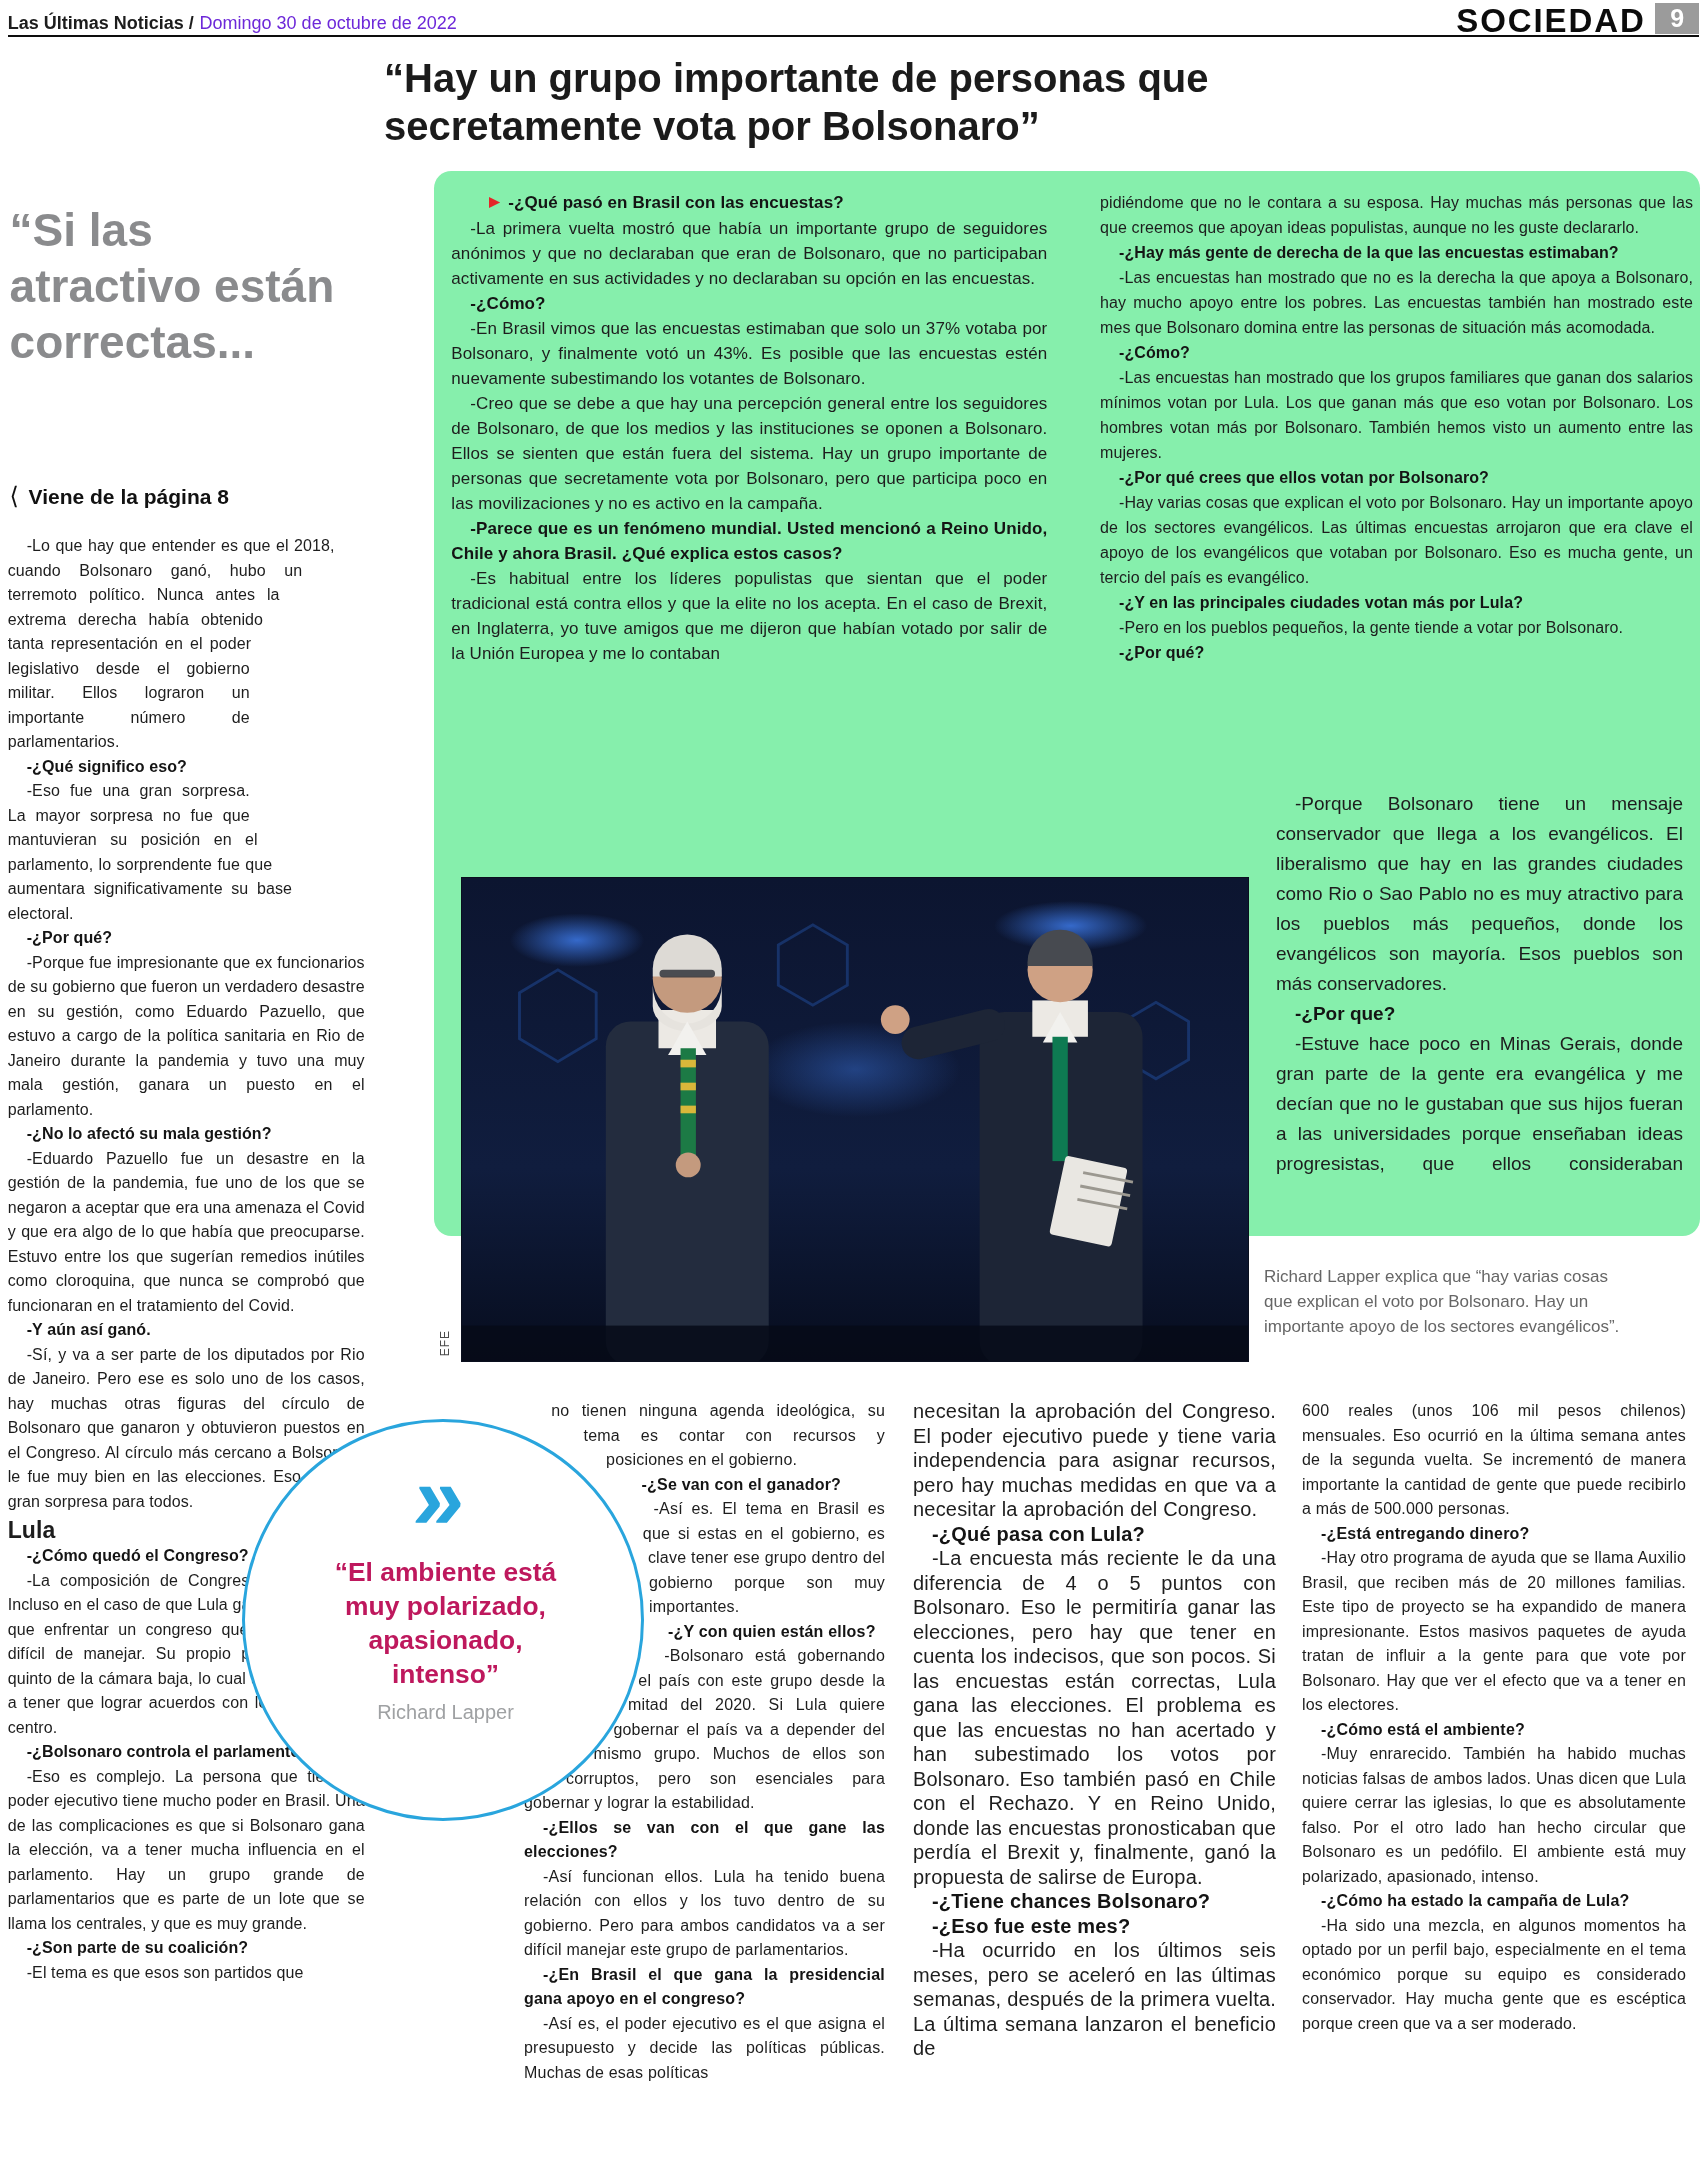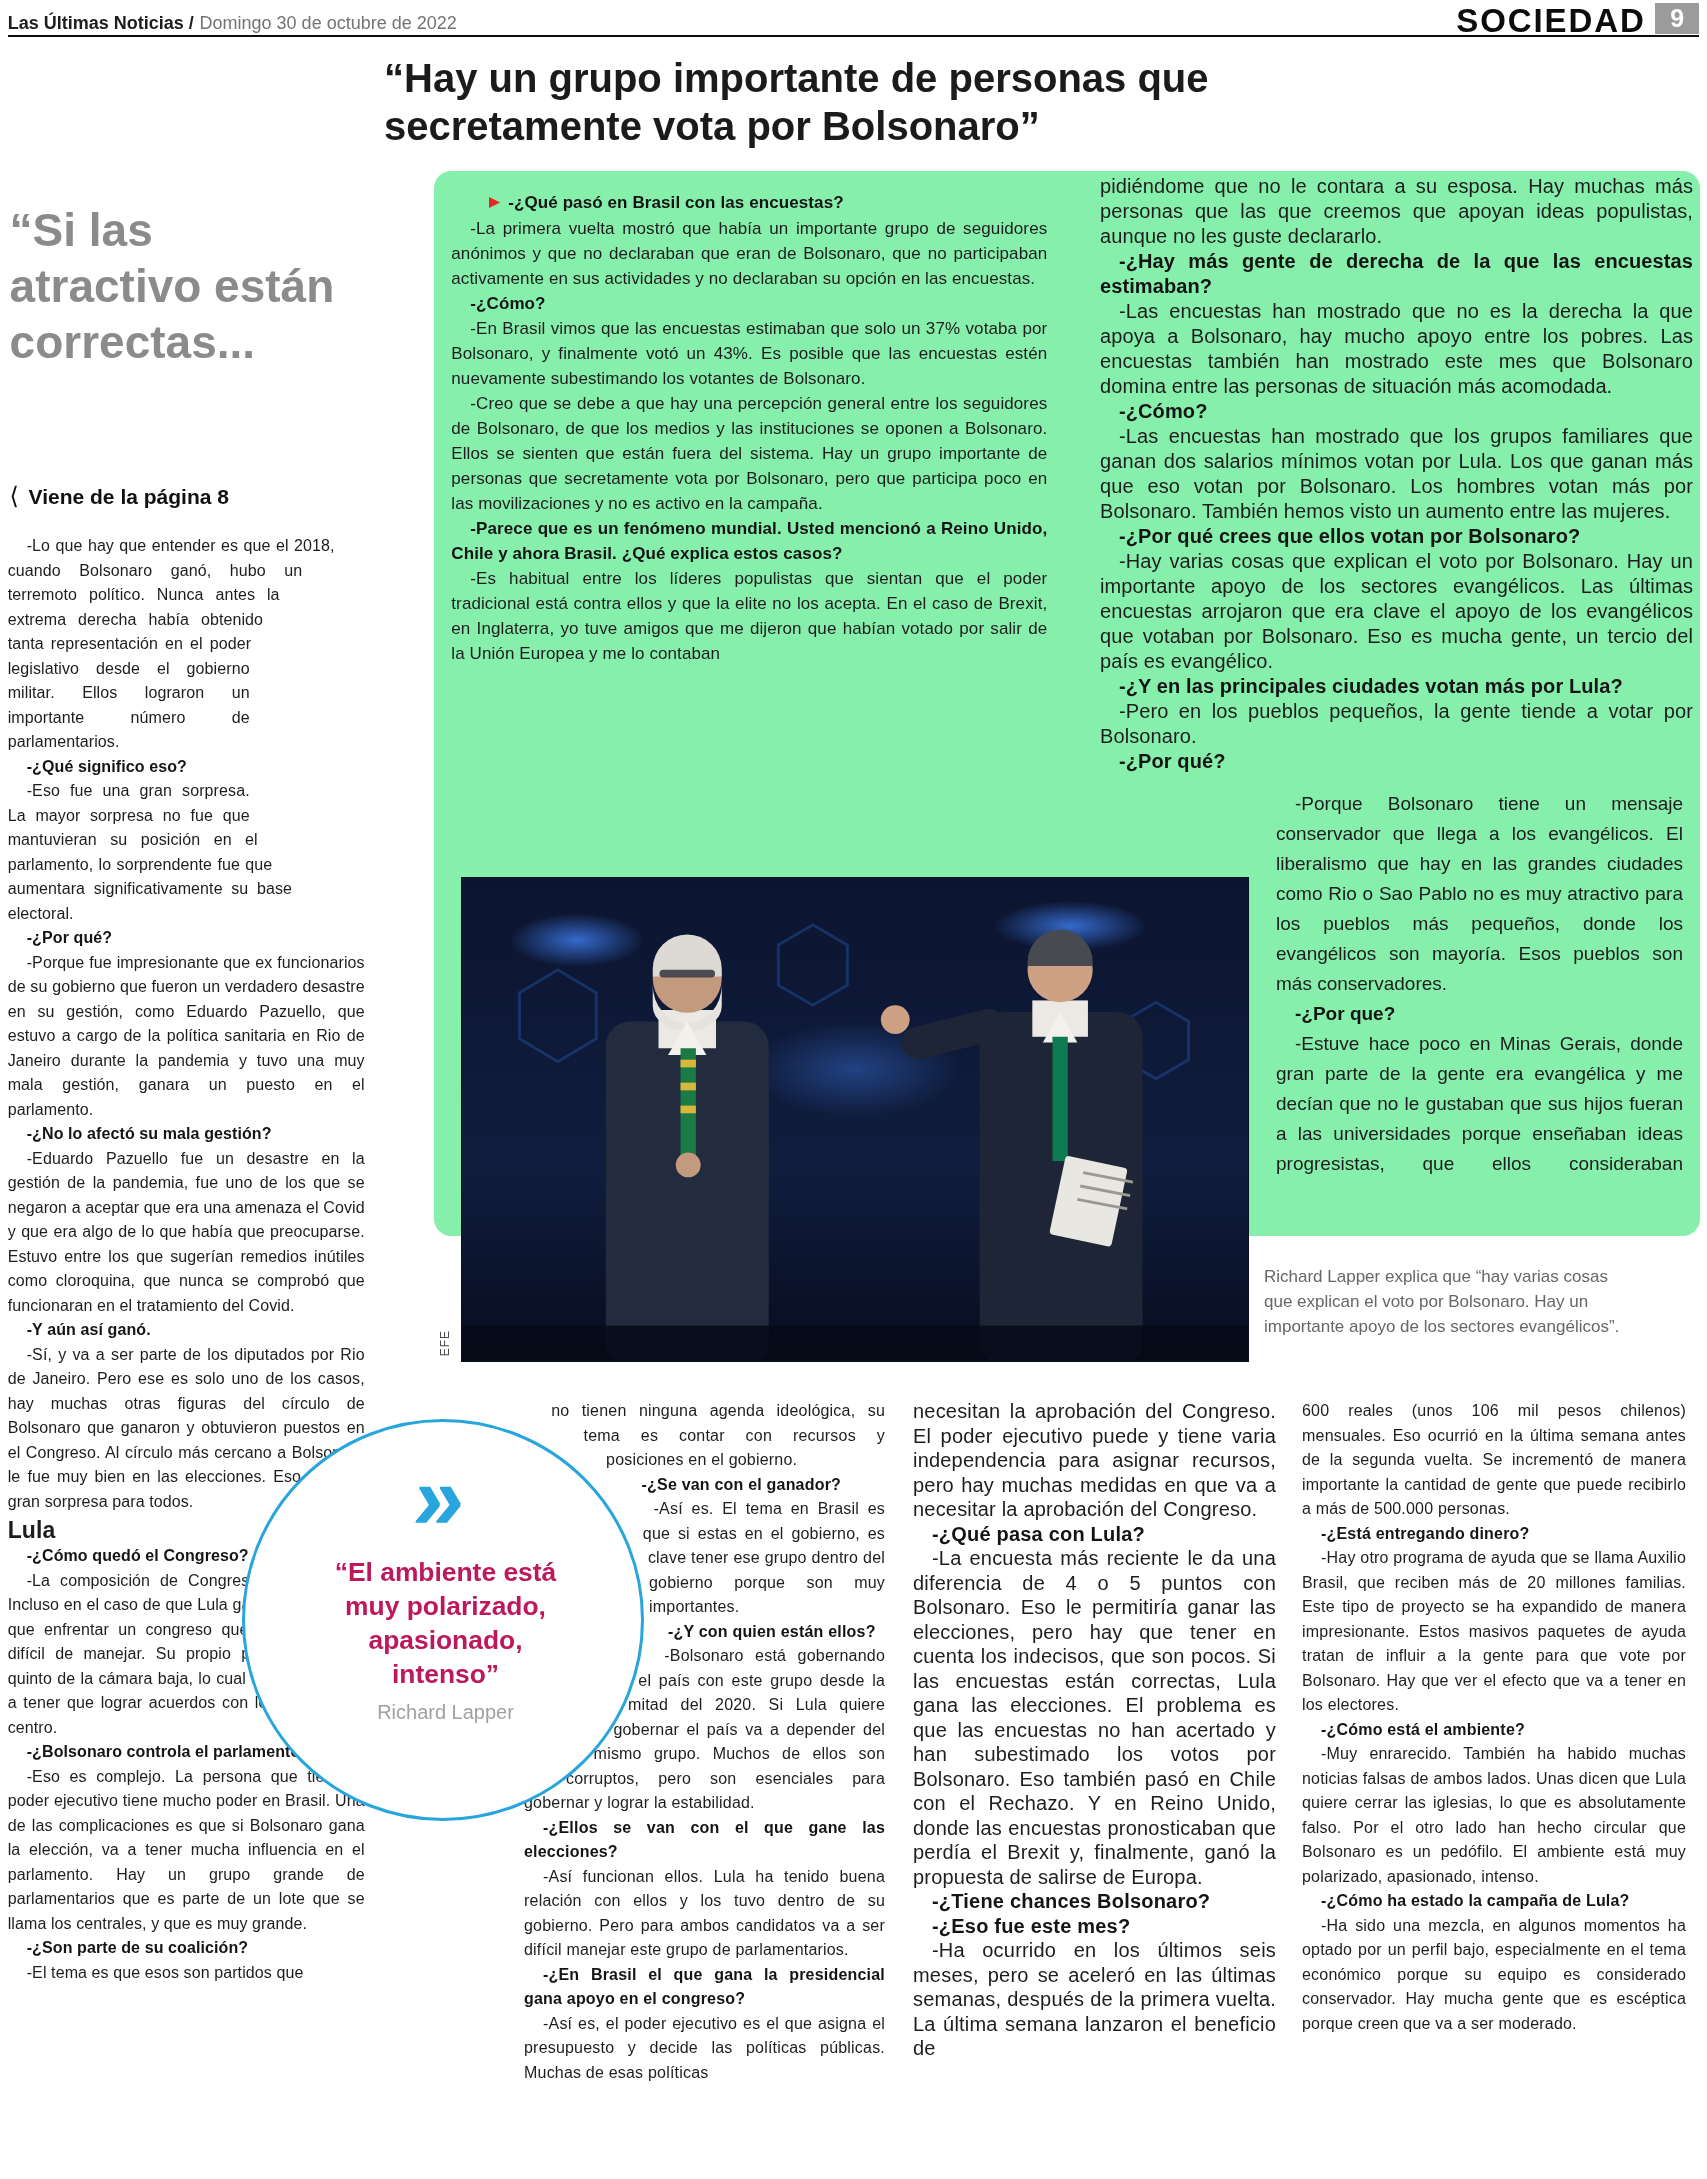--- a/index.html
+++ b/index.html
@@ -3,21 +3,21 @@
 <meta charset="utf-8">
 <style>
   html,body{margin:0;padding:0;background:#e8e8e8;}
   #page{position:relative;width:1707px;height:2180px;background:#ffffff;margin:0 auto;
         overflow:hidden;font-family:"Liberation Sans",sans-serif;color:#1d1d1d;}
   
   .masthead{position:absolute;left:7.7px;right:7.7px;top:1.9px;height:32px;border-bottom:2.9px solid #0d0d0d;
             display:flex;justify-content:space-between;align-items:flex-end;padding-bottom:1px;}
   .m-left{font-size:18px;white-space:nowrap;}
   .m-paper{font-weight:bold;}
-  .m-date{font-weight:normal;margin-left:5.8px;color:#737373;}
+  .m-date{font-weight:normal;margin-left:5.8px;color:#6d28d9;}
   .m-right{display:flex;align-items:flex-end;gap:9.6px;}
   .m-section{font-size:33px;font-weight:800;letter-spacing:1.9px;line-height:0.82;color:#0c0c0c;}
   .m-pagenum{width:44px;height:31px;background:#9b9b9b;color:#fff;font-weight:bold;font-size:25px;
              display:flex;align-items:center;justify-content:center;}
   
   .headline{position:absolute;left:384px;top:54px;width:980px;font-size:40px;line-height:48px;
             font-weight:bold;color:#1b1b1b;white-space:pre-line;}
   .kicker{position:absolute;left:9.6px;top:202px;width:519px;font-size:46px;line-height:56px;
           font-weight:bold;color:#8a8b8d;white-space:pre-line;}
   .viene{position:absolute;left:9.6px;top:482px;font-size:21px;font-weight:bold;color:#111;}
@@ -32,22 +32,22 @@
   
   .leftcol{position:absolute;left:7.7px;top:534px;width:357px;height:1643px;overflow:hidden;
            font-size:16px;line-height:24.5px;letter-spacing:0.1px;}
   .lc-spacer{float:right;width:115px;height:403px;margin-top:885px;
              shape-outside:circle(207px at 193px 201px);}
   
   .qabox{position:absolute;left:434px;top:171px;width:1266px;height:1065px;background:#86efac;
          border-radius:17.3px;}
   .boxcol1{position:absolute;left:17.3px;top:19px;width:596px;height:684px;overflow:hidden;
            font-size:17px;line-height:25px;letter-spacing:0.1px;}
-  .boxcol2{position:absolute;left:666px;top:3px;width:593px;height:630px;overflow:hidden;
-           font-size:20px;line-height:25px;letter-spacing:0.1px;}
+  .boxcol2{position:absolute;left:666px;top:19px;width:593px;height:630px;overflow:hidden;
+           font-size:16px;line-height:25px;letter-spacing:0.1px;}
   .sideblock{position:absolute;left:842px;top:618px;width:407px;height:394px;overflow:hidden;
              font-size:19px;line-height:30px;}
   
   .photo{position:absolute;left:461px;top:877px;width:788px;height:485px;z-index:2;
          border:1px solid #0a0f1e;box-sizing:border-box;}
   .photo svg{display:block;width:100%;height:100%;}
   .efe{position:absolute;left:438px;top:1330px;z-index:3;font-size:12px;color:#4a4a4a;
        writing-mode:vertical-rl;transform:rotate(180deg);letter-spacing:1px;}
   .caption{position:absolute;left:1264px;top:1264px;width:375px;font-size:17px;line-height:25px;
            color:#666;}

